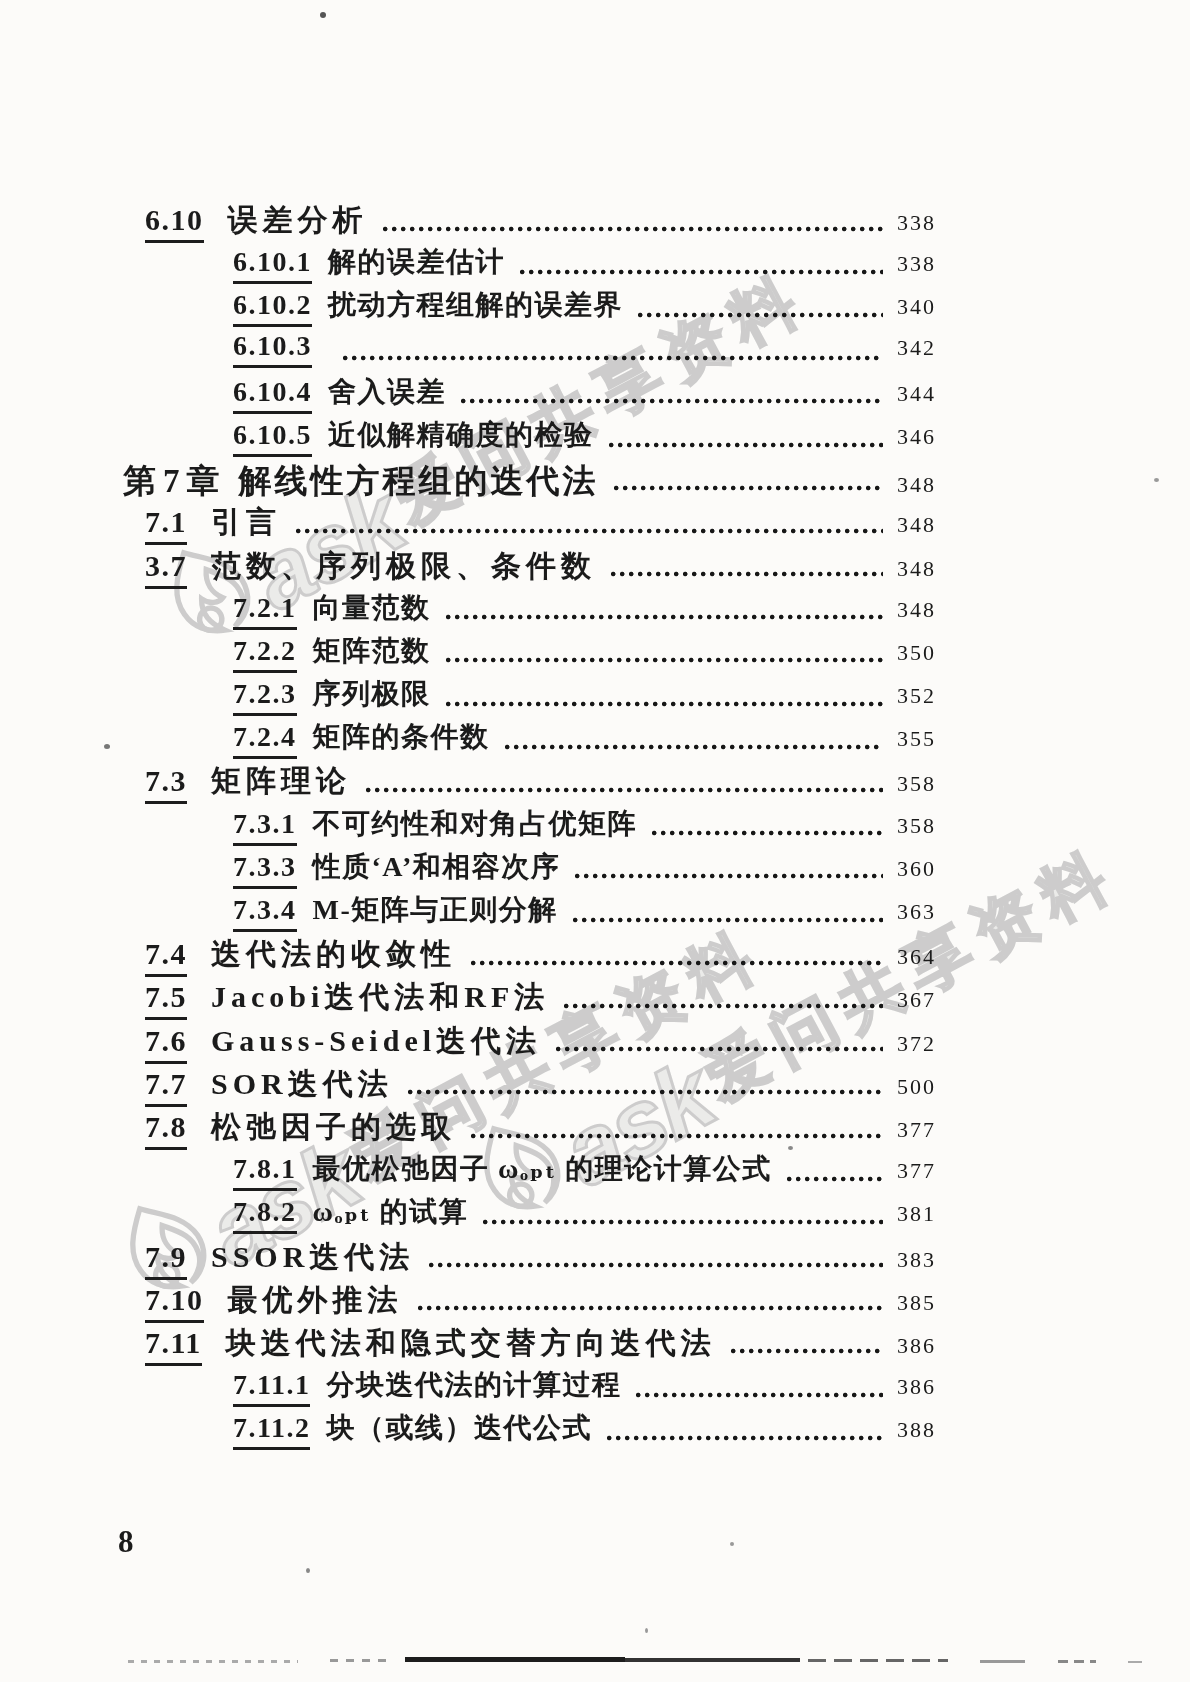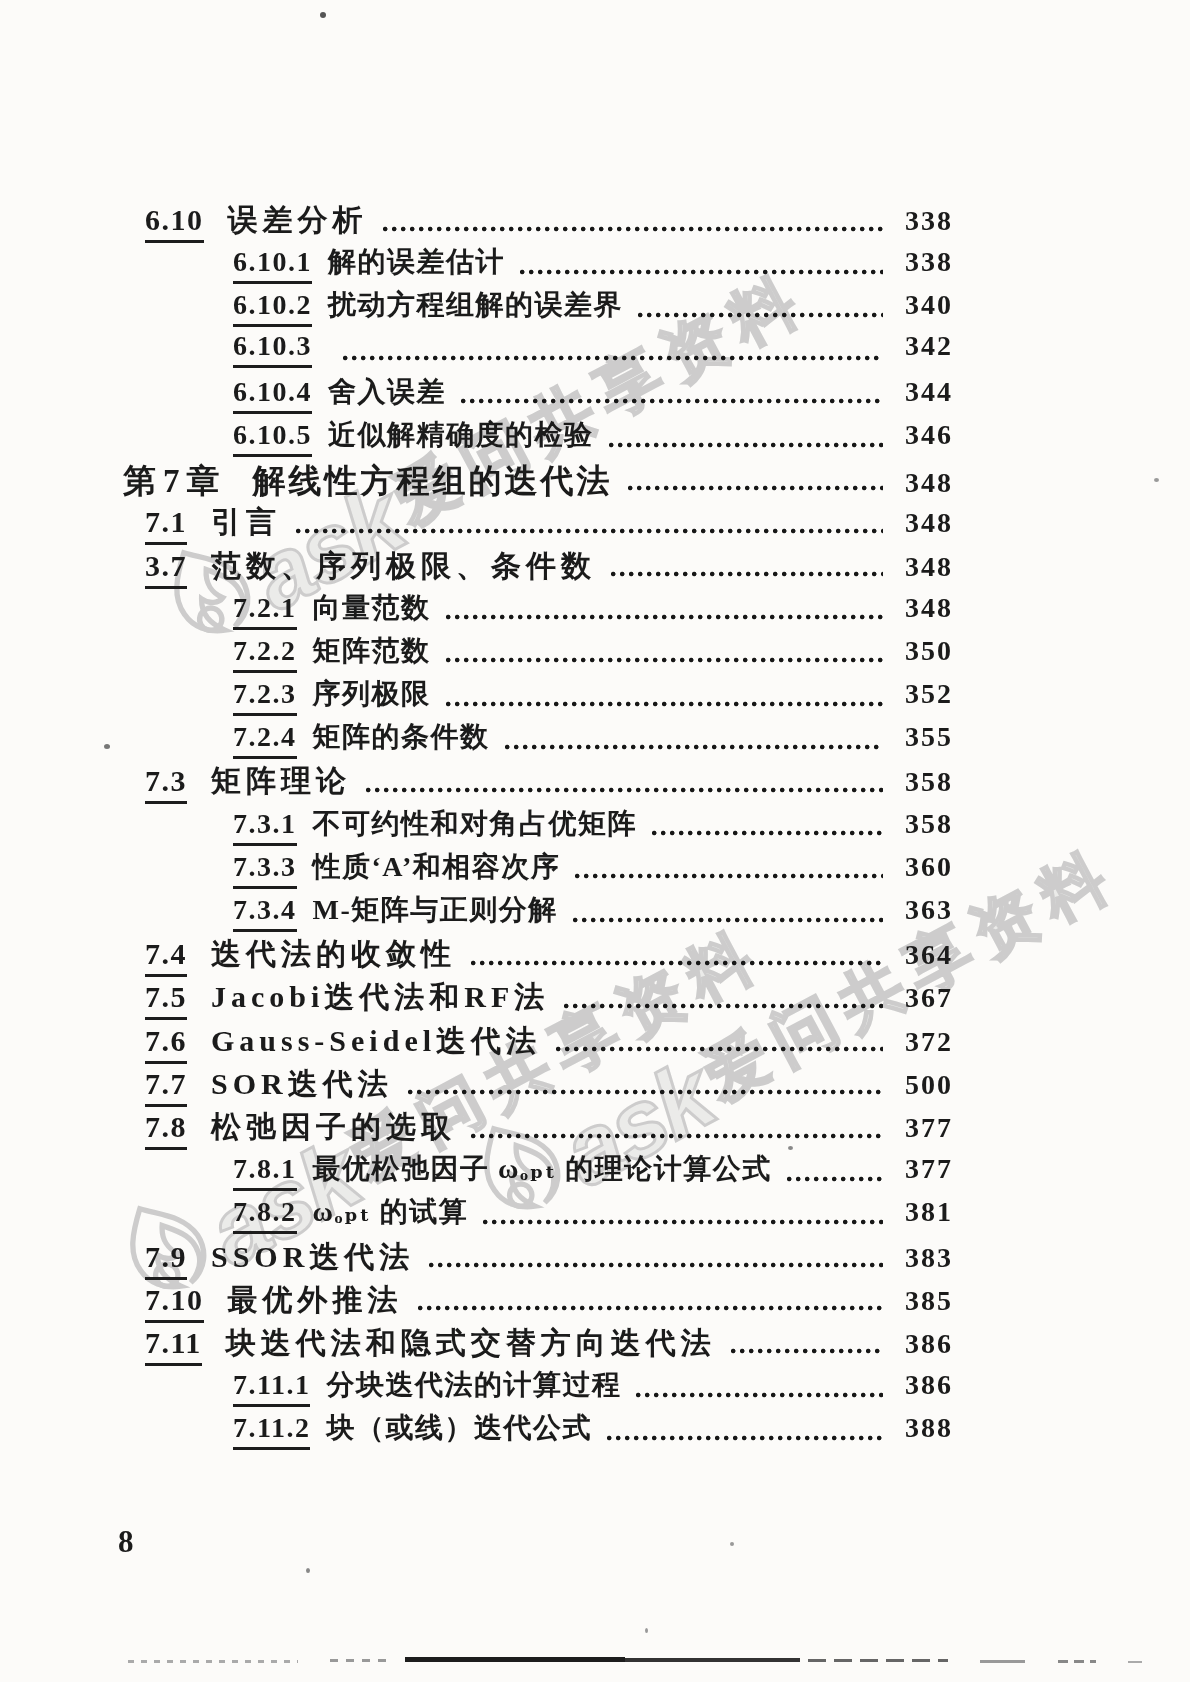--- a/index.html
+++ b/index.html
@@ -28,34 +28,34 @@
   }
   .wm-flame{display:inline-block;}
   
   .toc{position:absolute;left:3px;top:200px;width:1190px;z-index:1;}
   .row{display:flex;align-items:baseline;height:43.2px;box-sizing:border-box;padding-right:232px;}
   .lvl1{padding-left:120px;font-size:33px;font-weight:700;}
   .lvl2{padding-left:142px;font-size:30px;font-weight:600;}
   .lvl3{padding-left:230px;font-size:28px;font-weight:600;}
   .num{display:inline-block;white-space:nowrap;letter-spacing:1.5px;}
   .num.underlined{border-bottom:3px solid #1d1d1d;padding-bottom:3px;}
-  .lvl1 .num{letter-spacing:7px;margin-right:26px;}
+  .lvl1 .num{letter-spacing:7px;margin-right:12px;}
   .lvl2 .num{margin-right:24px;}
   .lvl3 .num{margin-right:16px;}
   .title{white-space:nowrap;}
   .lvl1 .title{letter-spacing:3px;}
   .lvl2 .title{letter-spacing:5px;}
   .lvl3 .title{letter-spacing:1.5px;}
   .leader{
     flex:1 1 auto;min-width:0;height:8px;align-self:center;
     transform:translateY(7px);margin:0 14px 0 14px;
     background-image:radial-gradient(circle at 3.2px 4px,#171717 1.9px,rgba(0,0,0,0) 2.7px);
     background-size:9px 8px;background-repeat:repeat-x;
   }
-  .pagenum{width:64px;text-align:center;font-size:28px;font-weight:700;letter-spacing:2px;white-space:nowrap;}
+  .pagenum{width:64px;text-align:left;font-size:22px;font-weight:400;letter-spacing:2px;white-space:nowrap;}
   
   .footer-num{position:absolute;left:118px;top:1524px;font-size:31px;font-weight:700;z-index:1;}
   .artifact{position:absolute;z-index:1;}
   .speck{border-radius:50%;}
 </style>
 </head>
 <body>
 
 <div class="wm" style="left:192px;top:556px;">
   <span class="wm-flame">

